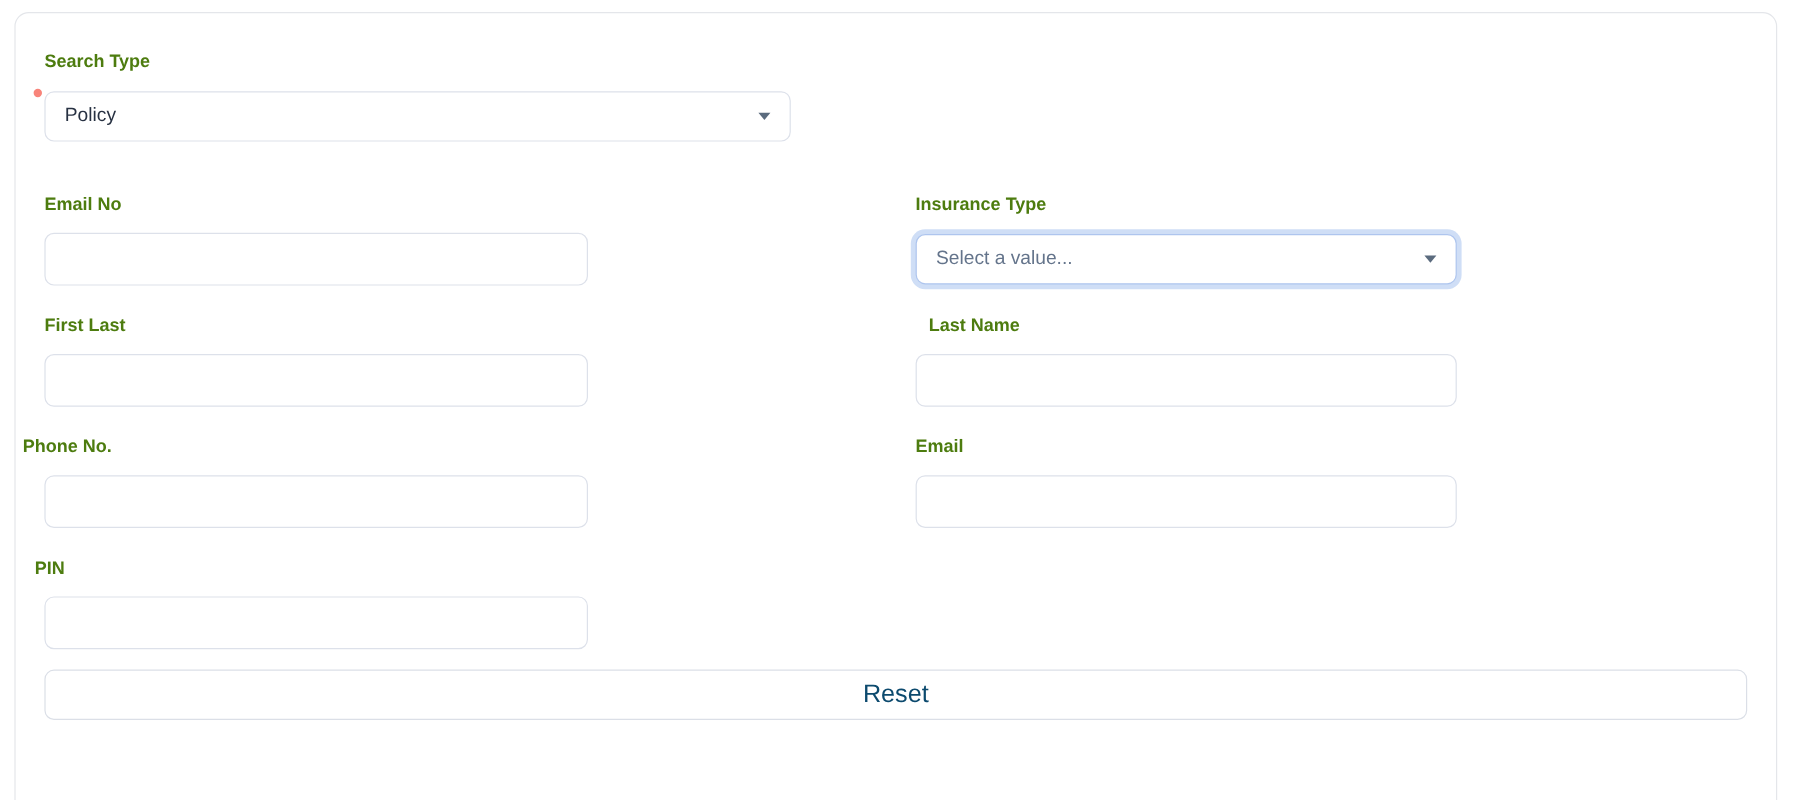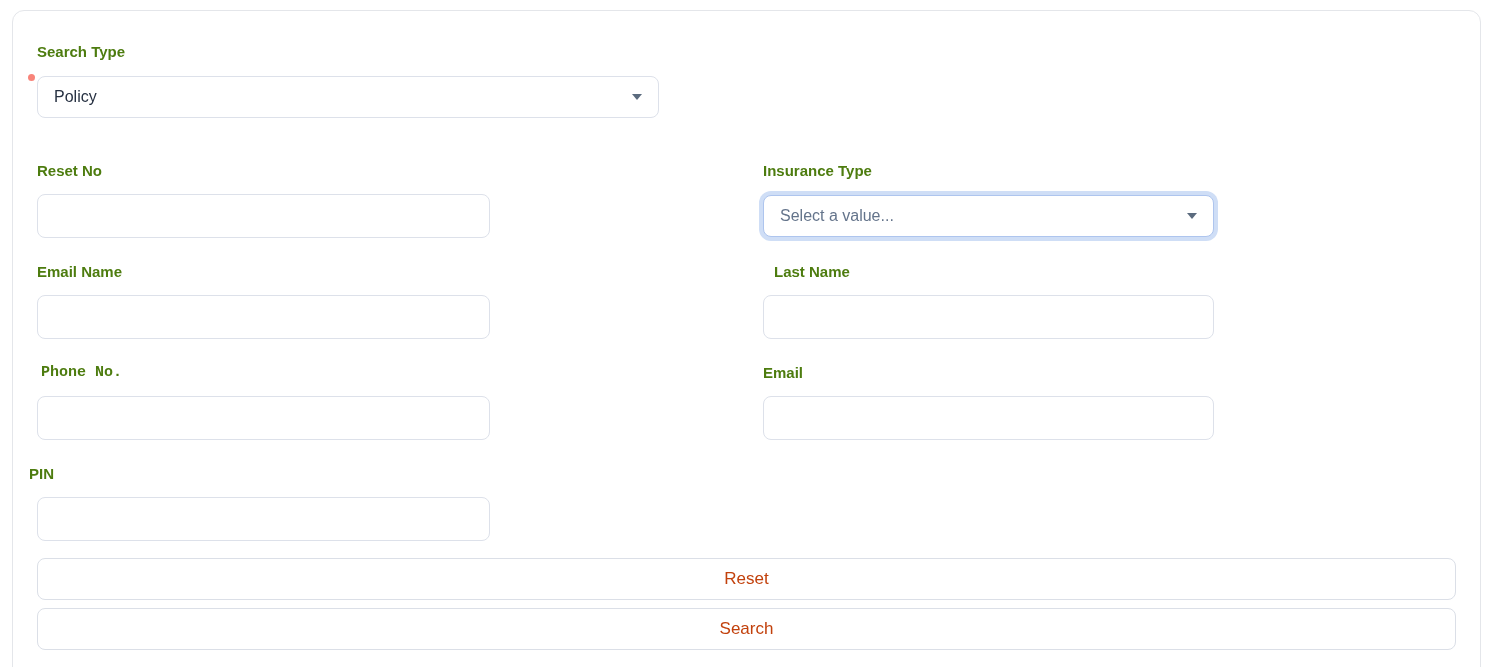--- a/index.html
+++ b/index.html
@@ -75,76 +75,75 @@
     position: absolute;
     left: 24px;
     width: 1419px; height: 42px;
     background: #ffffff;
     border: 1px solid #dbdfe7;
     border-radius: 8px;
     display: flex;
     align-items: center;
     justify-content: center;
     font-family: "Liberation Sans", sans-serif;
-    font-size: 17px;
-    color: #c2410c;
+    font-size: 21px;
+    color: #0c4a6e;
     cursor: pointer;
   }
   
   #search-type-label  { left: 24px;  top: 33px;  }
   #search-type-combo  { left: 24px;  top: 65px;  width: 622px; text-align: center; }
   #policyno-label     { left: 24px;  top: 152px; }
   #policyno-input     { left: 24px;  top: 183px; width: 453px; }
   #instype-label      { left: 750px; top: 152px; }
   #instype-combo      { left: 750px; top: 184px; width: 451px; gap: 24px; }
   #firstname-label    { left: 24px;  top: 253px; }
   #firstname-input    { left: 24px;  top: 284px; width: 453px; }
   #lastname-label     { left: 761px; top: 253px; }
   #lastname-input     { left: 750px; top: 284px; width: 451px; }
-  #phone-label        { left: 28px;  top: 354px; font-family: Liberation Mono, monospace; }
+  #phone-label        { left: 6px;  top: 354px; }
   #phone-input        { left: 24px;  top: 385px; width: 453px; }
   #email-label        { left: 750px; top: 354px; text-align: right; }
   #email-input        { left: 750px; top: 385px; width: 451px; }
   #pin-label          { left: 16px;  top: 455px; }
   #pin-input          { left: 24px;  top: 486px; width: 453px; }
   #reset-button       { top: 547px; }
   #search-button      { top: 597px; }
 </style>
 </head>
 <body>
 
 <div class="card">
 
   <div class="field-label" id="search-type-label">Search Type</div>
   <div class="combo" id="search-type-combo">
     <span class="required-dot"></span>
     <span class="combo-value">Policy</span>
     <span class="caret"></span>
   </div>
 
-  <div class="field-label" id="policyno-label">Reset No</div>
+  <div class="field-label" id="policyno-label">Email No</div>
   <input class="text-input" id="policyno-input" type="text" value="" style="">
 
   <div class="field-label" id="instype-label">Insurance Type</div>
   <div class="combo focused" id="instype-combo">
     <span class="combo-placeholder">Select a value...</span>
     <span class="caret"></span>
   </div>
 
-  <div class="field-label" id="firstname-label">Email Name</div>
+  <div class="field-label" id="firstname-label">First Last</div>
   <input class="text-input" id="firstname-input" type="text" value="" style="">
 
   <div class="field-label" id="lastname-label">Last Name</div>
   <input class="text-input" id="lastname-input" type="text" value="" style="">
 
   <div class="field-label" id="phone-label">Phone No.</div>
   <input class="text-input" id="phone-input" type="text" value="" style="">
 
   <div class="field-label" id="email-label">Email</div>
   <input class="text-input" id="email-input" type="text" value="" style="">
 
   <div class="field-label" id="pin-label">PIN</div>
   <input class="text-input" id="pin-input" type="text" value="" style="">
 
   <div class="wide-button" id="reset-button">Reset</div>
-  <div class="wide-button" id="search-button">Search</div>
 
 </div>
 
 </body></html>

